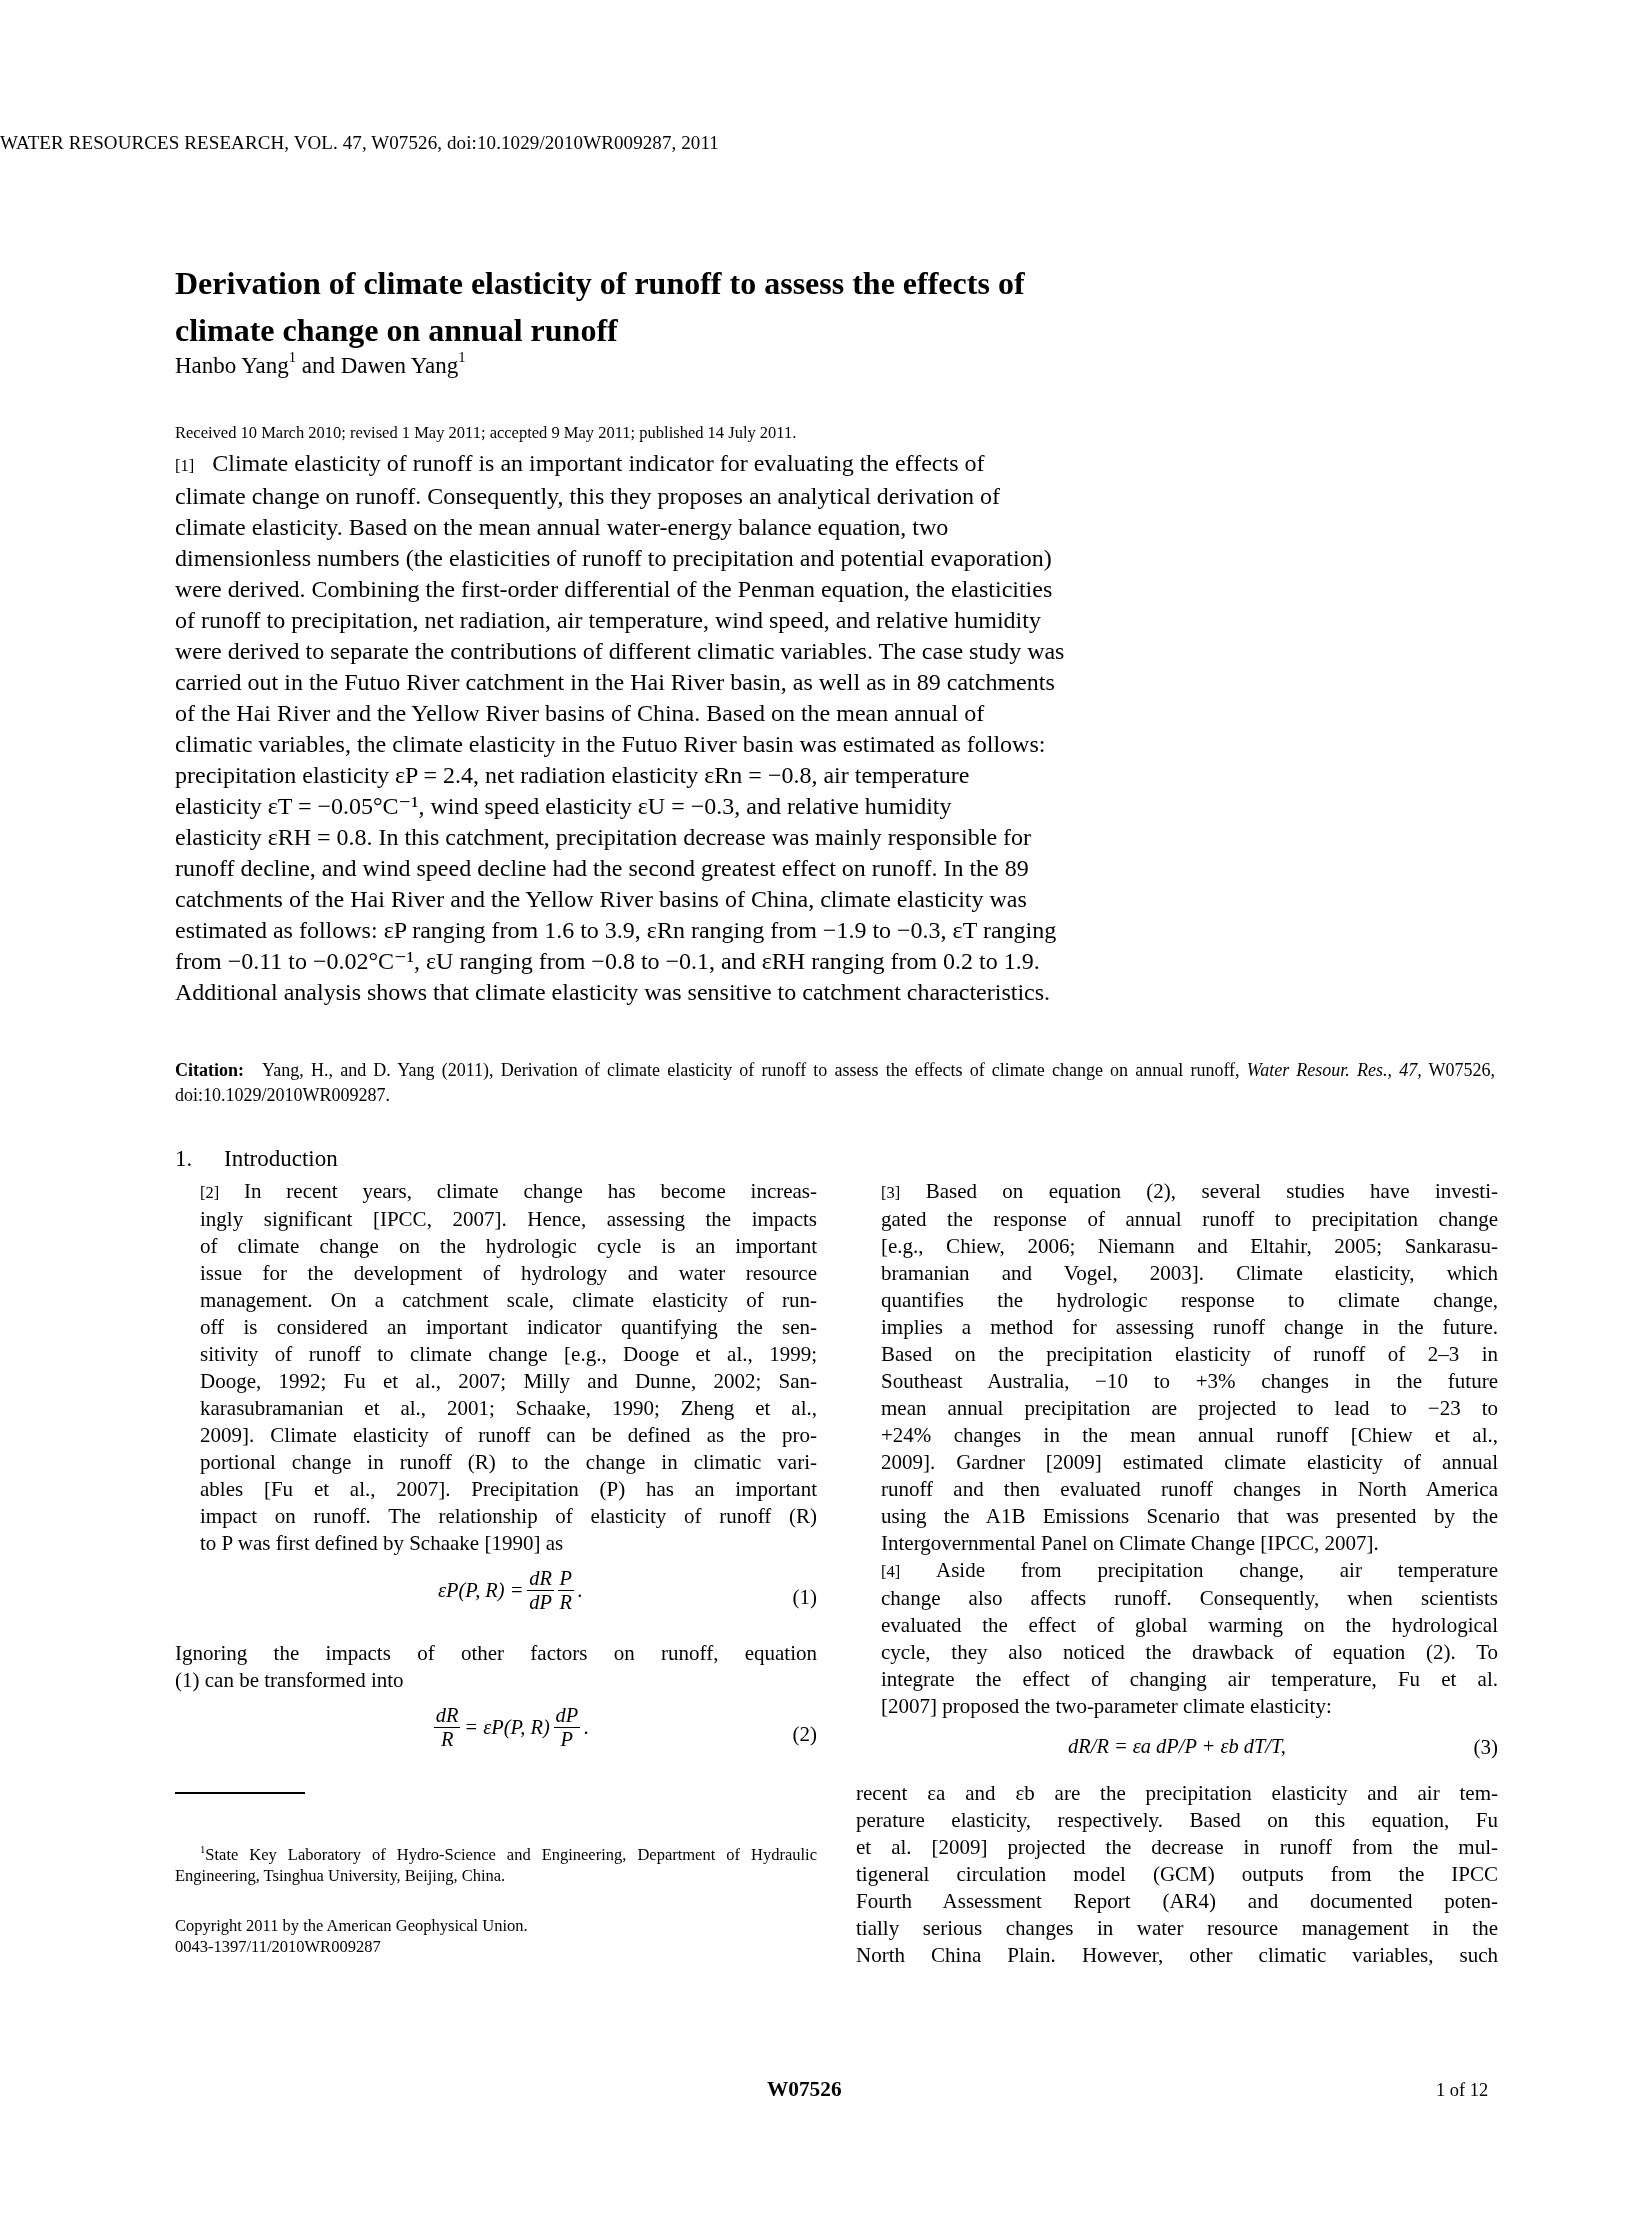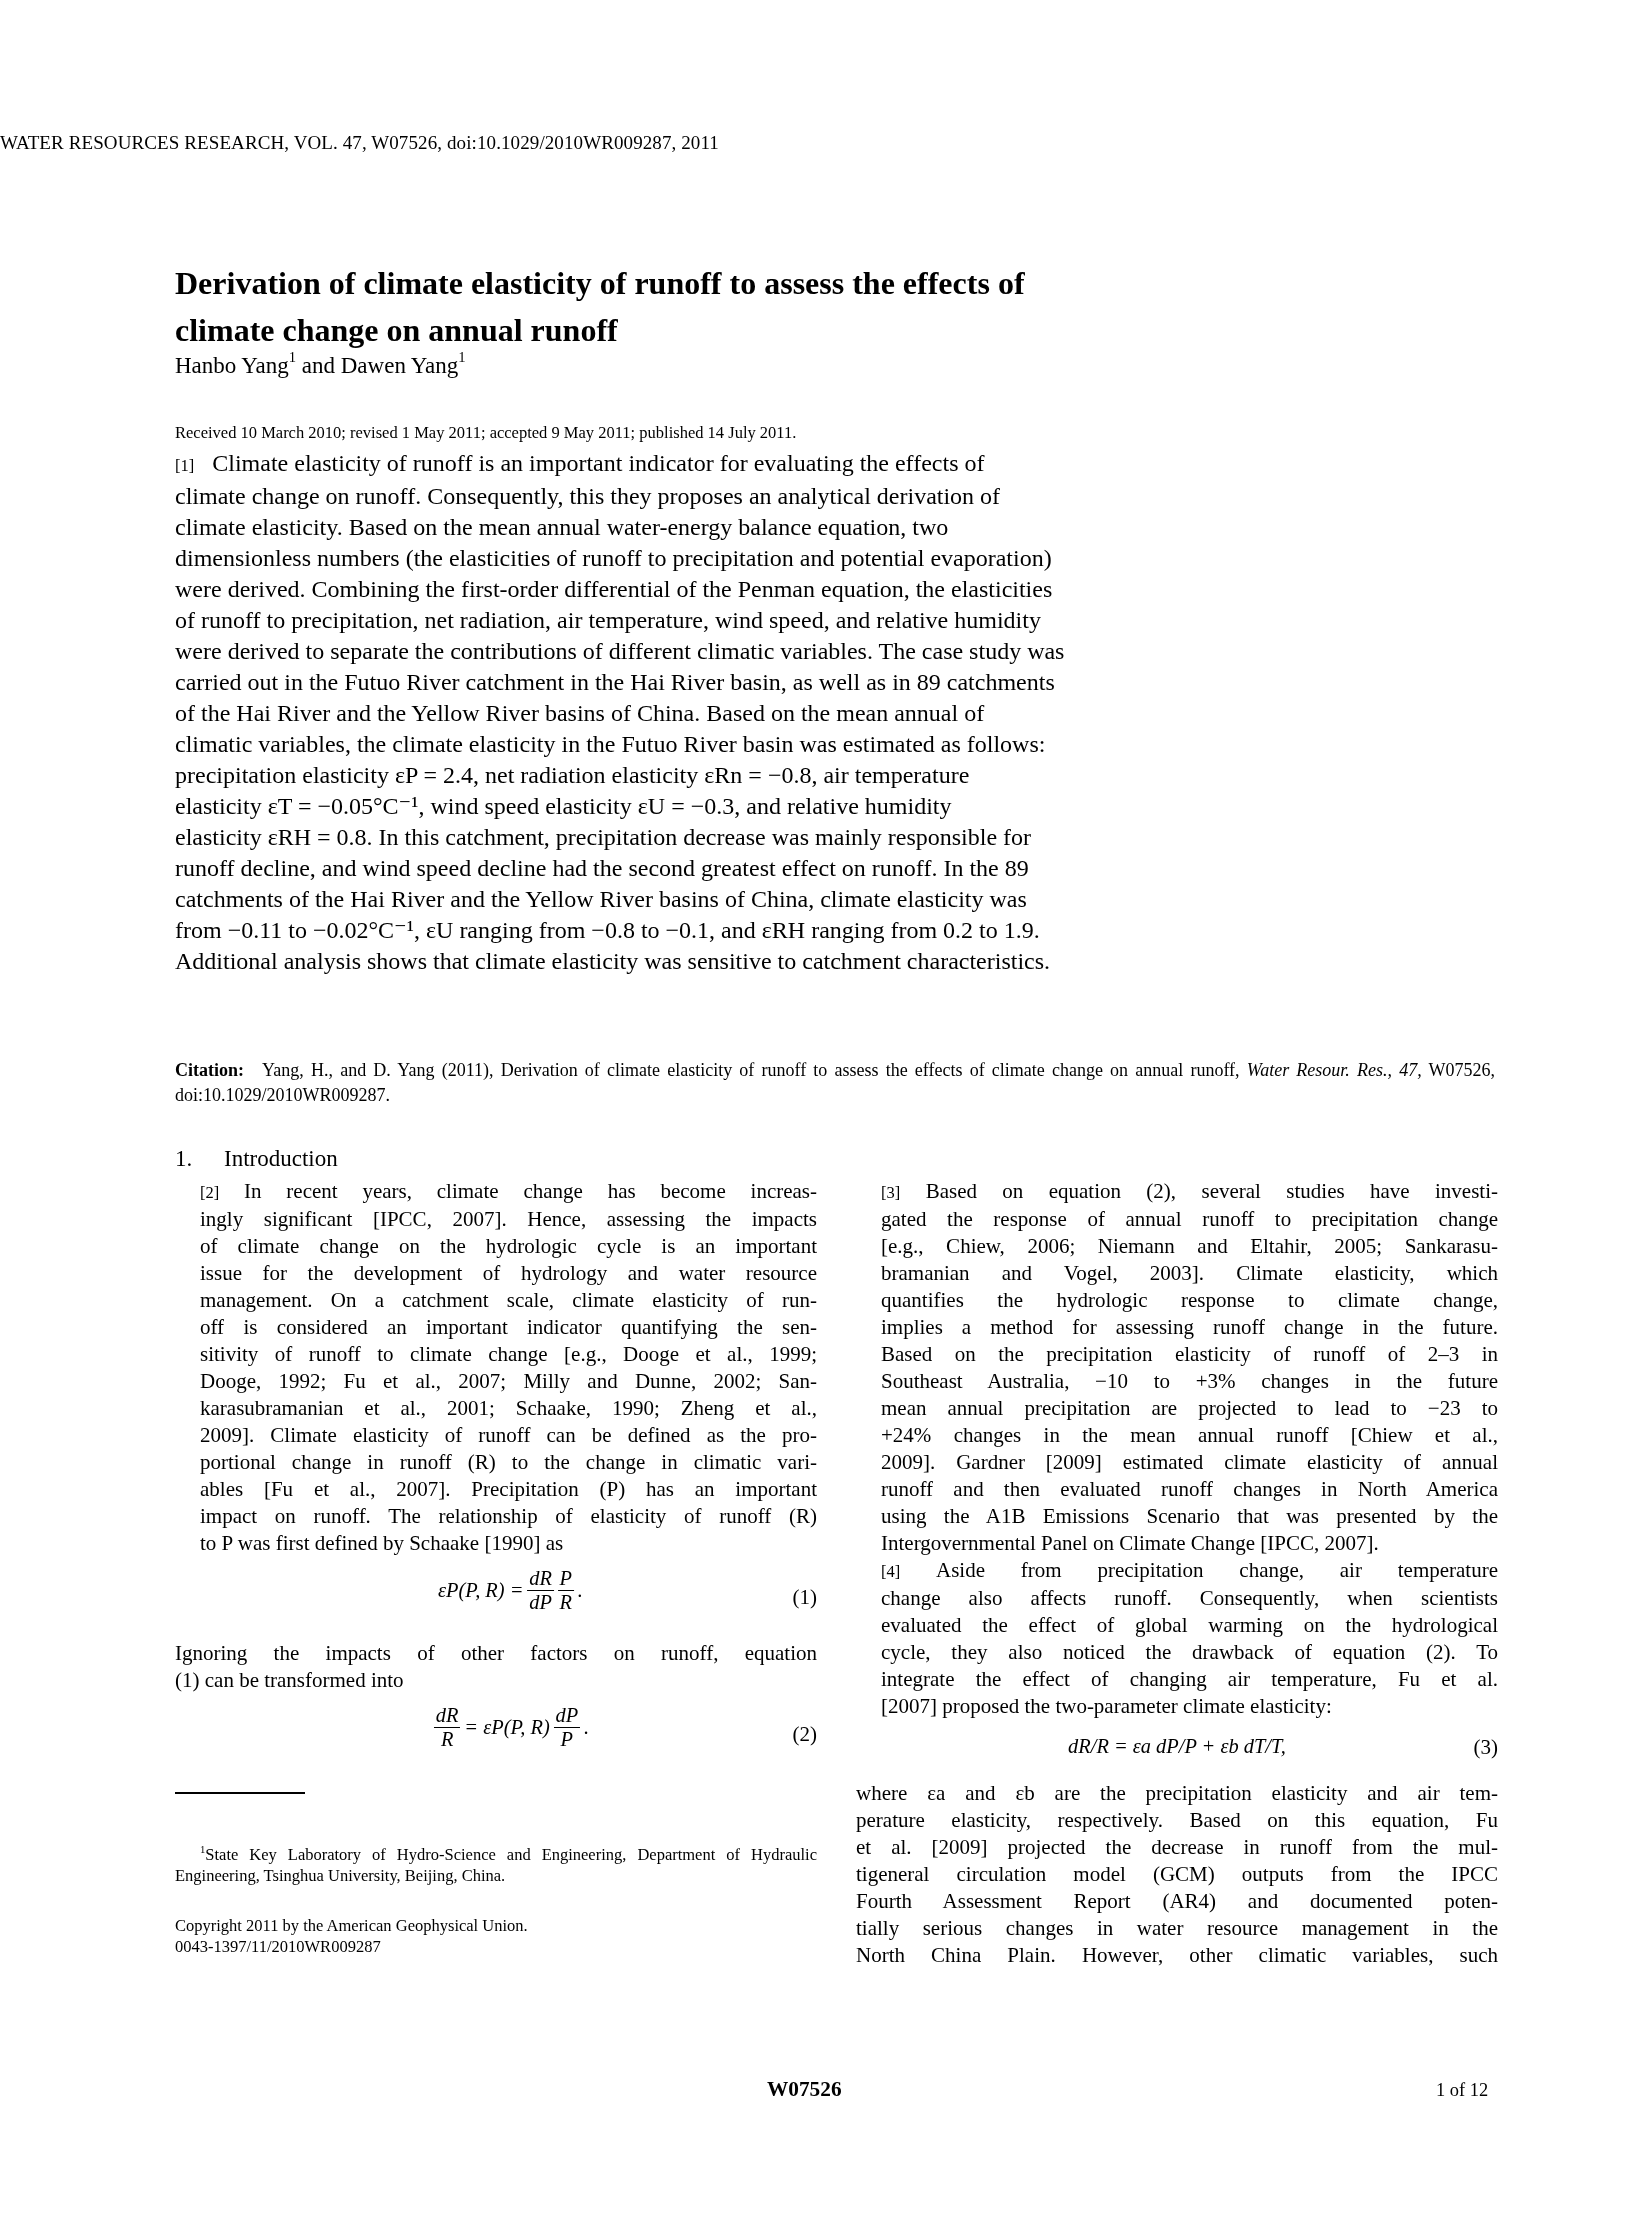--- a/index.html
+++ b/index.html
@@ -66,20 +66,21 @@
   <span class="line">of runoff to precipitation, net radiation, air temperature, wind speed, and relative humidity</span>
   <span class="line">were derived to separate the contributions of different climatic variables. The case study was</span>
   <span class="line">carried out in the Futuo River catchment in the Hai River basin, as well as in 89 catchments</span>
   <span class="line">of the Hai River and the Yellow River basins of China. Based on the mean annual of</span>
   <span class="line">climatic variables, the climate elasticity in the Futuo River basin was estimated as follows:</span>
   <span class="line">precipitation elasticity εP = 2.4, net radiation elasticity εRn = −0.8, air temperature</span>
   <span class="line">elasticity εT = −0.05°C⁻¹, wind speed elasticity εU = −0.3, and relative humidity</span>
   <span class="line">elasticity εRH = 0.8. In this catchment, precipitation decrease was mainly responsible for</span>
   <span class="line">runoff decline, and wind speed decline had the second greatest effect on runoff. In the 89</span>
   <span class="line">catchments of the Hai River and the Yellow River basins of China, climate elasticity was</span>
+  <span class="line">estimated as follows: εP ranging from 1.6 to 3.9, εRn ranging from −1.9 to −0.3, εT ranging</span>
   <span class="line">from −0.11 to −0.02°C⁻¹, εU ranging from −0.8 to −0.1, and εRH ranging from 0.2 to 1.9.</span>
   <span class="line">Additional analysis shows that climate elasticity was sensitive to catchment characteristics.</span>
 </div>
 
 <div class="abs citation">
   <b>Citation:</b>
   <span>Yang, H., and D. Yang (2011), Derivation of climate elasticity of runoff to assess the effects of climate change on annual runoff,</span>
   <i>Water Resour. Res., 47,</i>
   <span>W07526, doi:10.1029/2010WR009287.</span>
 </div>
@@ -178,21 +179,21 @@
   </div>
 
   <div class="eq" style="height:60px">
     <div class="body" style="top:13px; transform:translateX(-50%)">
       <span>dR/R = εa dP/P + εb dT/T,</span>
     </div>
     <span class="enum" style="top:13.6px">(3)</span>
   </div>
 
   <div class="para" style="text-indent:0">
-    <span class="line">where εa and εb are the precipitation elasticity and air tem-</span>
+    <span class="line">recent εa and εb are the precipitation elasticity and air tem-</span>
     <span class="line">perature elasticity, respectively. Based on this equation, Fu</span>
     <span class="line">et al. [2009] projected the decrease in runoff from the mul-</span>
     <span class="line">tigeneral circulation model (GCM) outputs from the IPCC</span>
     <span class="line">Fourth Assessment Report (AR4) and documented poten-</span>
     <span class="line">tially serious changes in water resource management in the</span>
     <span class="line">North China Plain. However, other climatic variables, such</span>
   </div>
 </div>
 
 <div class="abs footer-id">W07526</div>

